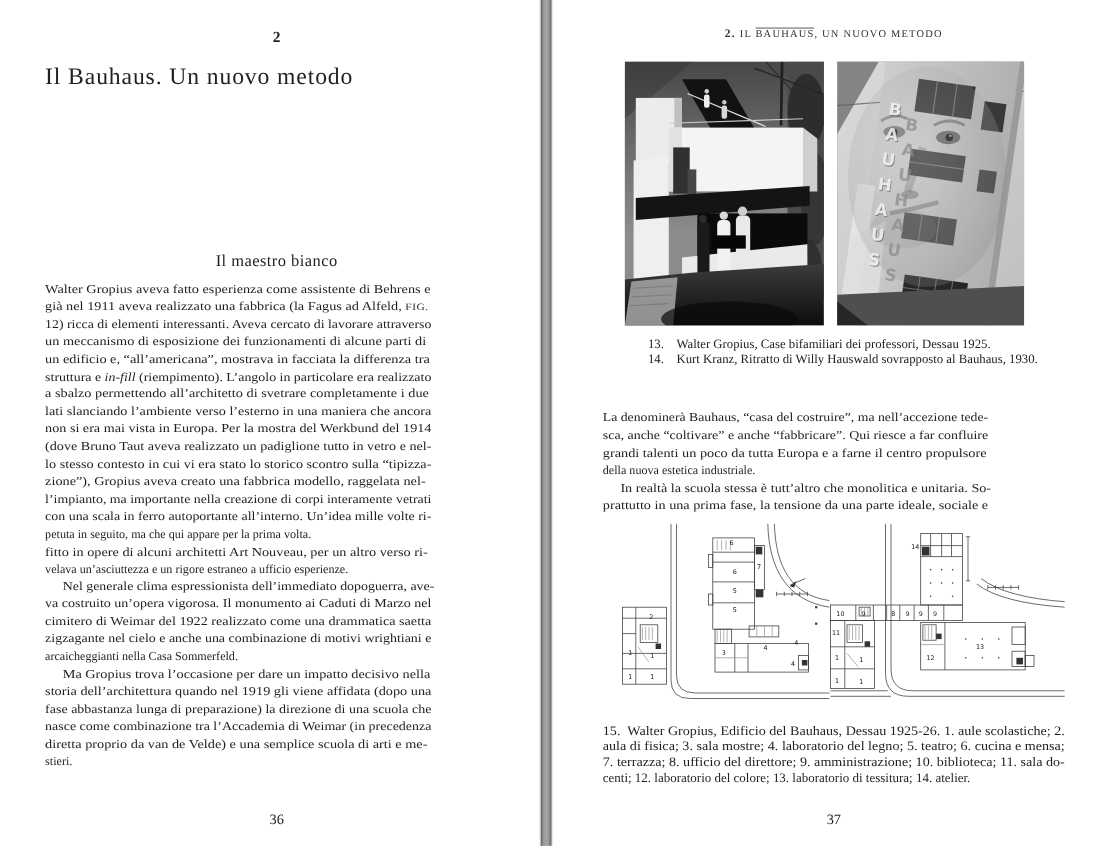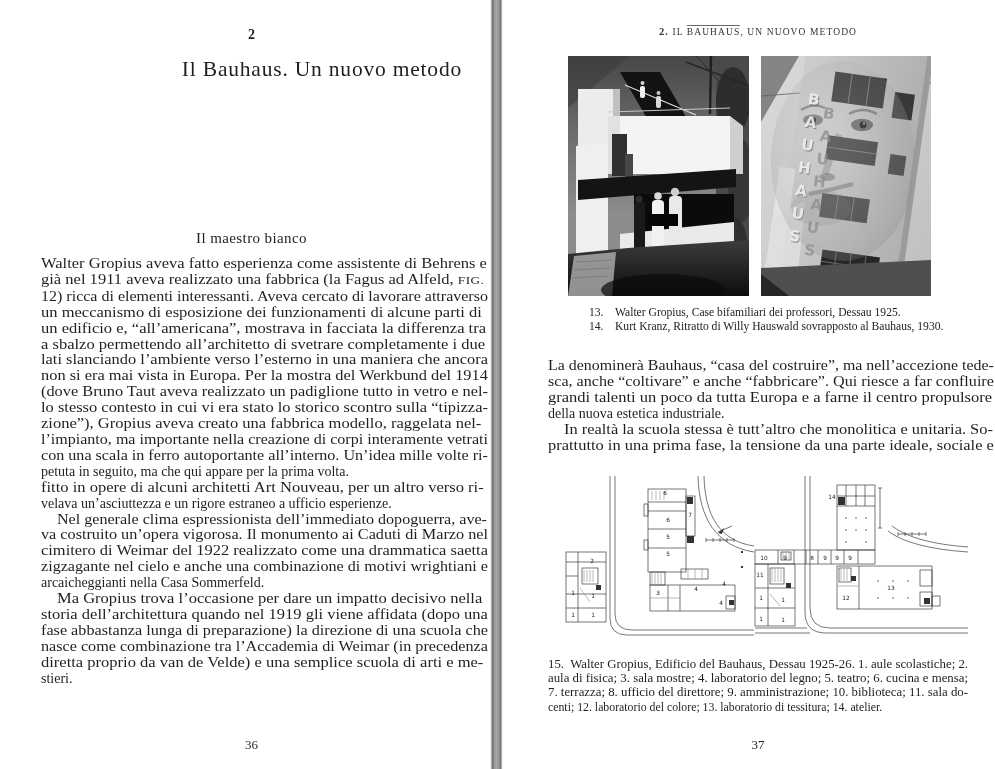--- a/index.html
+++ b/index.html
@@ -12,31 +12,31 @@
   .gutter{
     position:absolute;left:490px;top:0;width:13px;height:769px;
     background:linear-gradient(90deg,#ffffff 0%,#dedede 8%,#6e6e6e 17%,#989898 32%,#a6a6a6 50%,#989898 68%,#6e6e6e 83%,#dedede 92%,#ffffff 100%);
   }
   
   .page{position:absolute;top:0;}
   .page-left{left:41px;width:421px;height:769px;}
   .page-right{left:548px;width:420px;height:769px;}
   .abs{position:absolute;left:0;right:0;}
   .chapter-num{top:27px;text-align:center;font-size:14px;font-weight:bold;}
-  .chapter-title{top:57px;text-align:right;font-size:21.5px;letter-spacing:.8px;}
+  .chapter-title{top:57px;text-align:left;font-size:21.5px;letter-spacing:.8px;}
   .section-heading{top:230px;text-align:center;font-size:15px;letter-spacing:.4px;}
   .pagenum{top:737px;text-align:center;font-size:13px;}
   
   .running-header{top:26px;text-align:center;font-size:9.5px;letter-spacing:1.1px;color:#333;white-space:pre;}
   .rh-num{font-weight:bold;font-size:10.5px;}
   .rh-word{border-top:1px solid #6a6a6a;padding-top:1px;}
   
-  .body-block{font-size:14px;line-height:15.9px;}
+  .body-block{font-size:11px;line-height:15.9px;}
   .body-left{top:256px;}
-  .body-right{top:358px;}
+  .body-right{top:373px;}
   .line{white-space:pre;overflow:visible;}
   .line .ls{display:inline-block;transform-origin:0 50%;}
   .line.ind{padding-left:16px;}
   .sc{font-size:.8em;letter-spacing:.4px;}
   
   .captions-top{top:306px;font-size:11.6px;line-height:14px;color:#222;}
   .cap-row{white-space:pre;}
   .cnum{display:inline-block;min-width:26px;margin-left:41px;}
   .caption-plan{top:657px;font-size:11.8px;line-height:14.2px;}
   
@@ -67,20 +67,21 @@
 <div class="page page-left">
   <div class="abs chapter-num">2</div>
   <div class="abs chapter-title">Il Bauhaus. Un nuovo metodo</div>
   <div class="abs section-heading">Il maestro bianco</div>
   <div class="abs body-block body-left">
       <div class="line fit"><span class="ls" style="transform: scaleX(1.18);">Walter Gropius aveva fatto esperienza come assistente di Behrens e</span></div>
       <div class="line fit"><span class="ls" style="transform: scaleX(1.18);">già nel 1911 aveva realizzato una fabbrica (la Fagus ad Alfeld, <span class="sc">FIG.</span></span></div>
       <div class="line fit"><span class="ls" style="transform: scaleX(1.14368);">12) ricca di elementi interessanti. Aveva cercato di lavorare attraverso</span></div>
       <div class="line fit"><span class="ls" style="transform: scaleX(1.18);">un meccanismo di esposizione dei funzionamenti di alcune parti di</span></div>
       <div class="line fit"><span class="ls" style="transform: scaleX(1.18);">un edificio e, “all’americana”, mostrava in facciata la differenza tra</span></div>
+      <div class="line fit"><span class="ls" style="transform: scaleX(1.15003);">struttura e <i>in-fill</i> (riempimento). L’angolo in particolare era realizzato</span></div>
       <div class="line fit"><span class="ls" style="transform: scaleX(1.18);">a sbalzo permettendo all’architetto di svetrare completamente i due</span></div>
       <div class="line fit"><span class="ls" style="transform: scaleX(1.17199);">lati slanciando l’ambiente verso l’esterno in una maniera che ancora</span></div>
       <div class="line fit"><span class="ls" style="transform: scaleX(1.17005);">non si era mai vista in Europa. Per la mostra del Werkbund del 1914</span></div>
       <div class="line fit"><span class="ls" style="transform: scaleX(1.16615);">(dove Bruno Taut aveva realizzato un padiglione tutto in vetro e nel-</span></div>
       <div class="line fit"><span class="ls" style="transform: scaleX(1.17536);">lo stesso contesto in cui vi era stato lo storico scontro sulla “tipizza-</span></div>
       <div class="line fit"><span class="ls" style="transform: scaleX(1.18);">zione”), Gropius aveva creato una fabbrica modello, raggelata nel-</span></div>
       <div class="line fit"><span class="ls" style="transform: scaleX(1.14626);">l’impianto, ma importante nella creazione di corpi interamente vetrati</span></div>
       <div class="line fit"><span class="ls" style="transform: scaleX(1.15086);">con una scala in ferro autoportante all’interno. Un’idea mille volte ri-</span></div>
       <div class="line"><span class="ls">petuta in seguito, ma che qui appare per la prima volta.</span></div>
       <div class="line fit"><span class="ls" style="transform: scaleX(1.18);">fitto in opere di alcuni architetti Art Nouveau, per un altro verso ri-</span></div>

